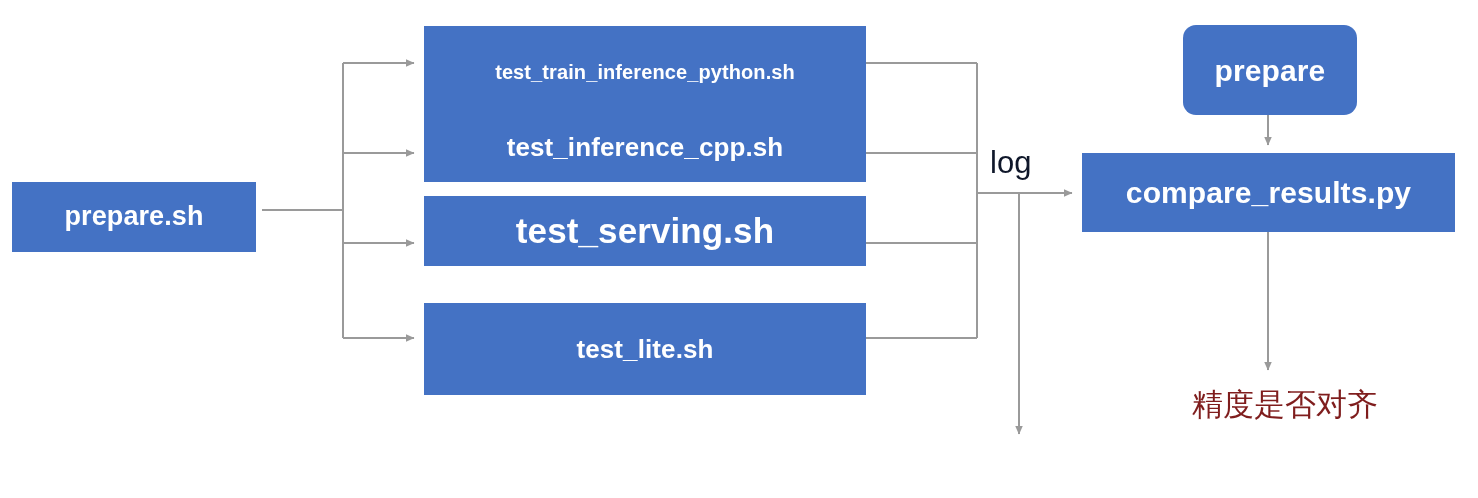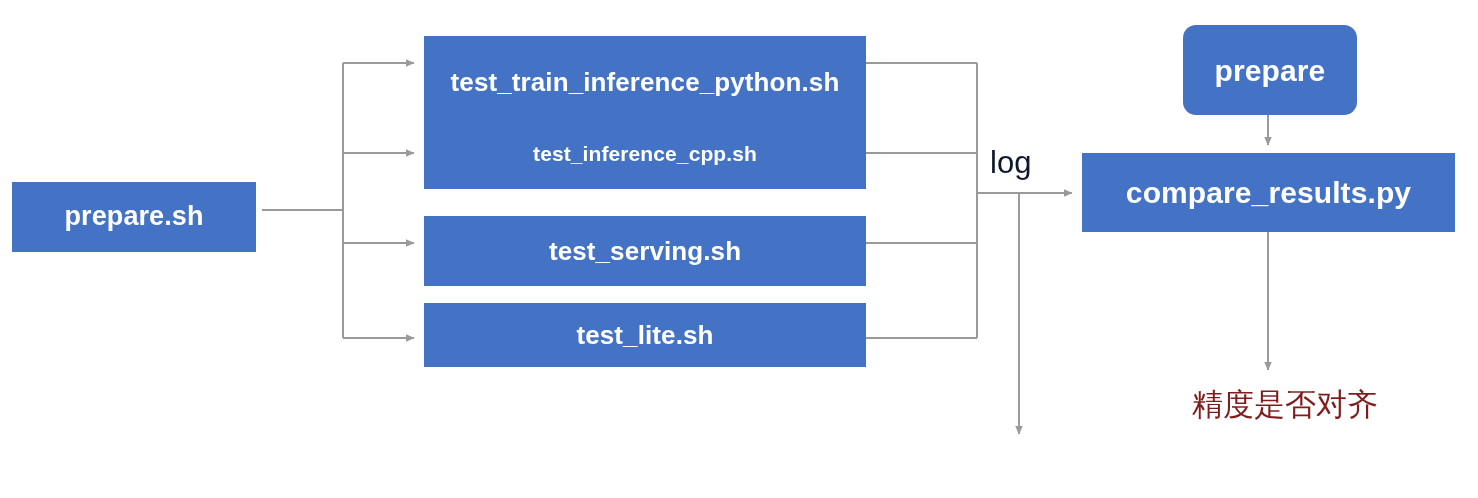--- a/index.html
+++ b/index.html
@@ -36,24 +36,24 @@
     text-align: center;
     box-sizing: border-box;
     z-index: 2;
   }
   .node-label {
     display: block;
     line-height: 1.1;
     white-space: nowrap;
   }
   #node-prepare      { left: 12px;   top: 182px; width: 244px; height: 70px; font-size: 27px; }
-  #node-train        { left: 424px;  top: 36px;  width: 442px; height: 92px; font-size: 26px; }
-  #node-cpp          { left: 424px;  top: 119px; width: 442px; height: 70px; font-size: 21px; }
-  #node-serving      { left: 424px;  top: 216px; width: 442px; height: 70px; font-size: 26px; }
-  #node-lite         { left: 424px;  top: 303px; width: 442px; height: 64px; font-size: 26px; }
+  #node-train        { left: 424px;  top: 26px;  width: 442px; height: 92px; font-size: 20px; }
+  #node-cpp          { left: 424px;  top: 112px; width: 442px; height: 70px; font-size: 26px; }
+  #node-serving      { left: 424px;  top: 196px; width: 442px; height: 70px; font-size: 35px; }
+  #node-lite         { left: 424px;  top: 303px; width: 442px; height: 92px; font-size: 26px; }
   #node-results      { left: 1183px; top: 25px;  width: 174px; height: 90px; font-size: 30px; border-radius: 13px; }
   #node-compare      { left: 1082px; top: 153px; width: 373px; height: 79px; font-size: 30px; }
 
   .plain-label {
     position: absolute;
     color: #000000;
     z-index: 2;
     white-space: nowrap;
   }
   #label-log {

